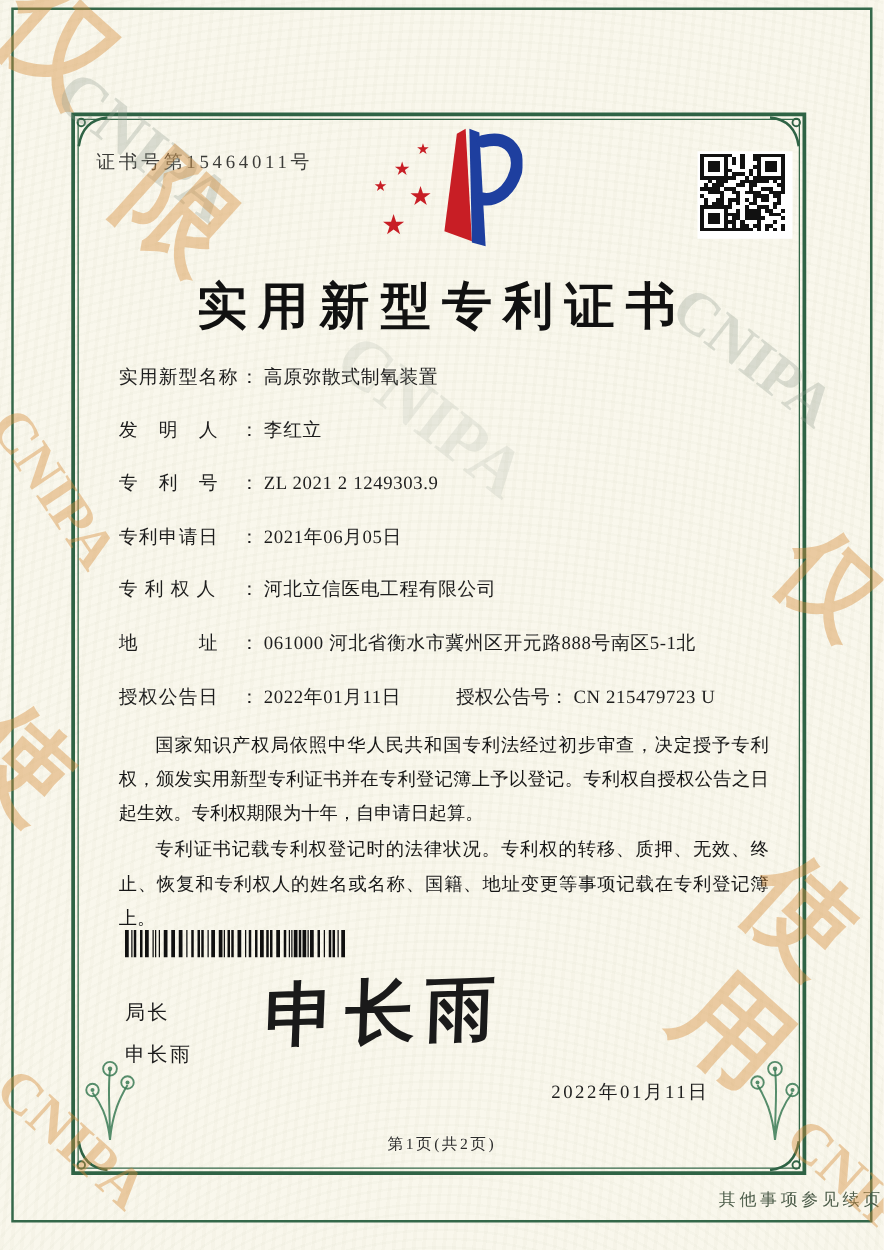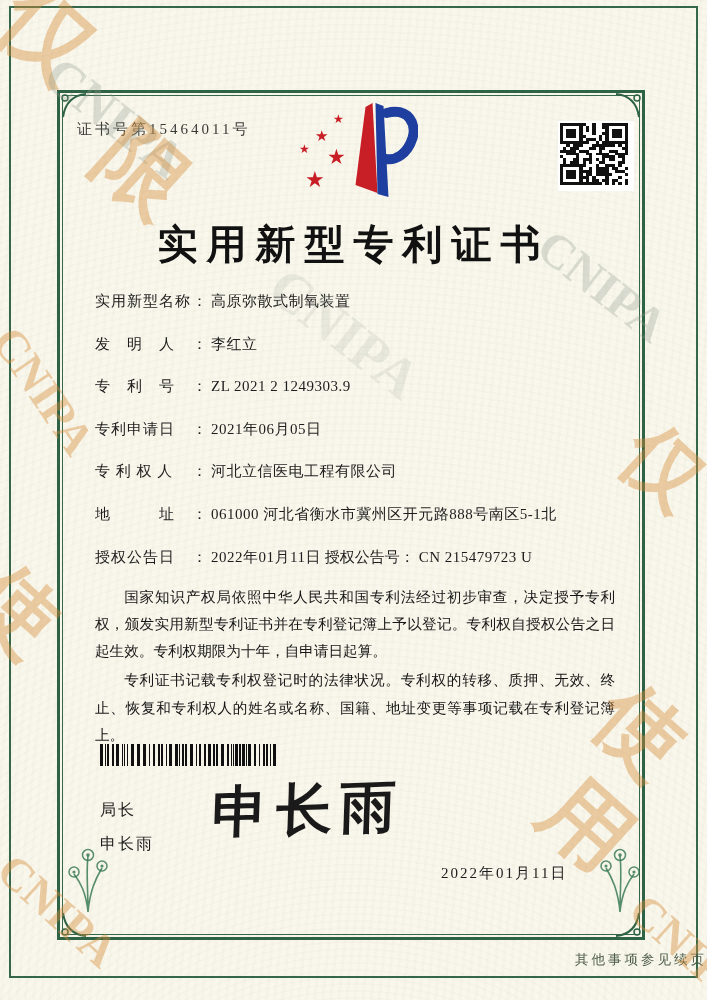--- a/index.html
+++ b/index.html
@@ -45,21 +45,21 @@
   .qr{position:absolute;left:558px;top:121px;width:72px;height:66px;background:#fff;padding:2px;}
   .title{
     position:absolute;left:0;right:0;top:205px;text-align:center;
     font-size:40px;font-weight:700;letter-spacing:9px;color:#111;margin:12px;
   }
   .fields{position:absolute;left:95px;top:292px;width:540px;font-size:15px;}
   .frow{height:42.6px;white-space:nowrap;}
   .flabel{display:inline-block;min-width:97px;letter-spacing:1px;}
   .fcolon{margin-right:4px;}
   .fvalue{letter-spacing:.5px;}
-  .grant2{}
+  .grant2{margin-left:40px;}
   .paras{position:absolute;left:95px;top:584px;width:520px;
     font-size:14.6px;line-height:1.86;text-align:justify;color:#161616;}
   .paras p{margin:0 0 2px 0;text-indent:2em;}
   .barcode{position:absolute;left:100px;top:744px;width:180px;height:22px;}
   .director-label{position:absolute;left:100px;top:800px;font-size:16px;letter-spacing:2px;}
   .director-name{position:absolute;left:100px;top:834px;font-size:16px;letter-spacing:2px;}
   .signature{
     position:absolute;left:212px;top:772px;width:230px;
     font-size:56px;color:#1a1a1a;transform:rotate(-2deg) skewX(-4deg);
     font-family:"Liberation Serif",cursive;font-weight:600;letter-spacing:8px;white-space:nowrap;
@@ -476,20 +476,21 @@
           <rect x="170" y="0" width="1" height="22" fill="#101010"></rect>
           <rect x="173" y="0" width="3" height="22" fill="#101010"></rect>
         </svg>
     </div>
 
     <div class="director-label">局长</div>
     <div class="director-name">申长雨</div>
     <div class="signature">申长雨</div>
 
     <div class="issue-date">2022年01月11日</div>
+    <div class="page-info">第1页(共2页)</div>
   </div>
 
   <div class="footer-note">其他事项参见续页</div>
 
   <div class="wm-layer" id="wm">
       <span class="wm wm-orange" style="left: 2px; top: -12px; font-size: 92px; transform: rotate(42deg);">仅</span>
       <span class="wm wm-gray" style="left: 34px; top: 92px; font-size: 52px; transform: rotate(38deg);">CNIPA</span>
       <span class="wm wm-orange" style="left: 98px; top: 128px; font-size: 88px; transform: rotate(42deg);">限</span>
       <span class="wm wm-orange" style="left: -28px; top: 368px; font-size: 46px; transform: rotate(56deg);">CNIPA</span>
       <span class="wm wm-orange" style="left: -26px; top: 568px; font-size: 84px; transform: rotate(42deg);">使</span>

